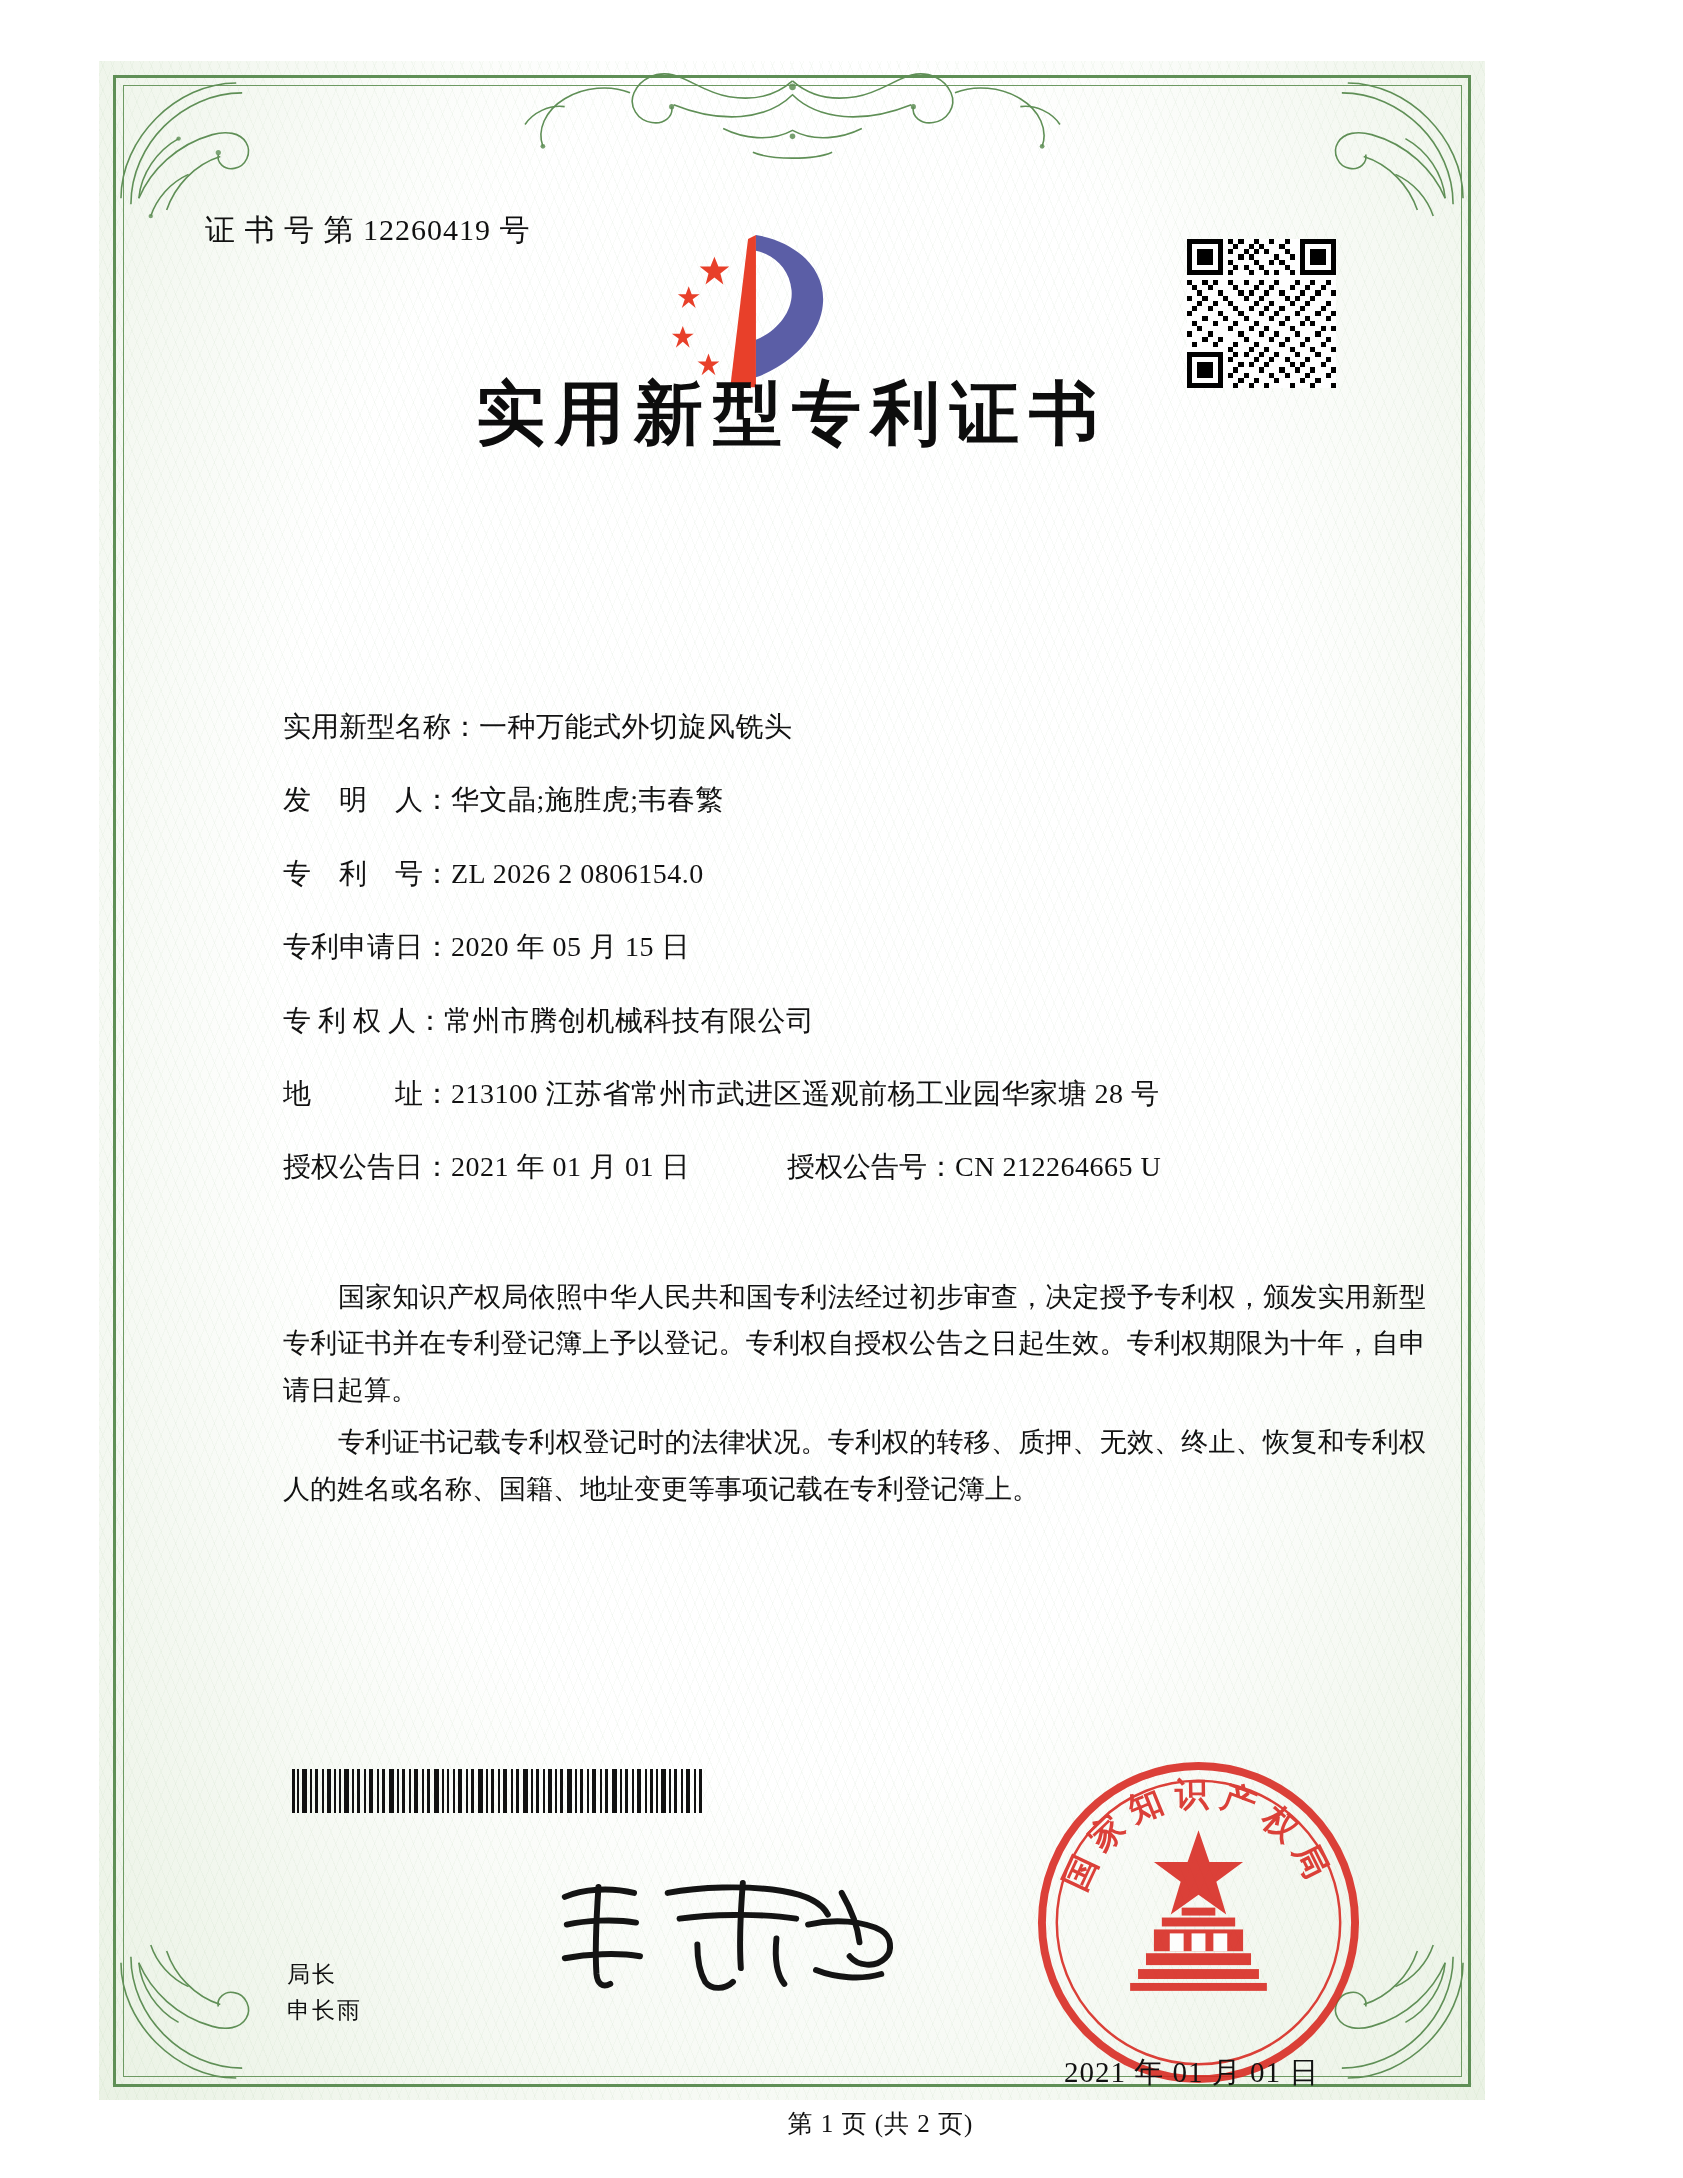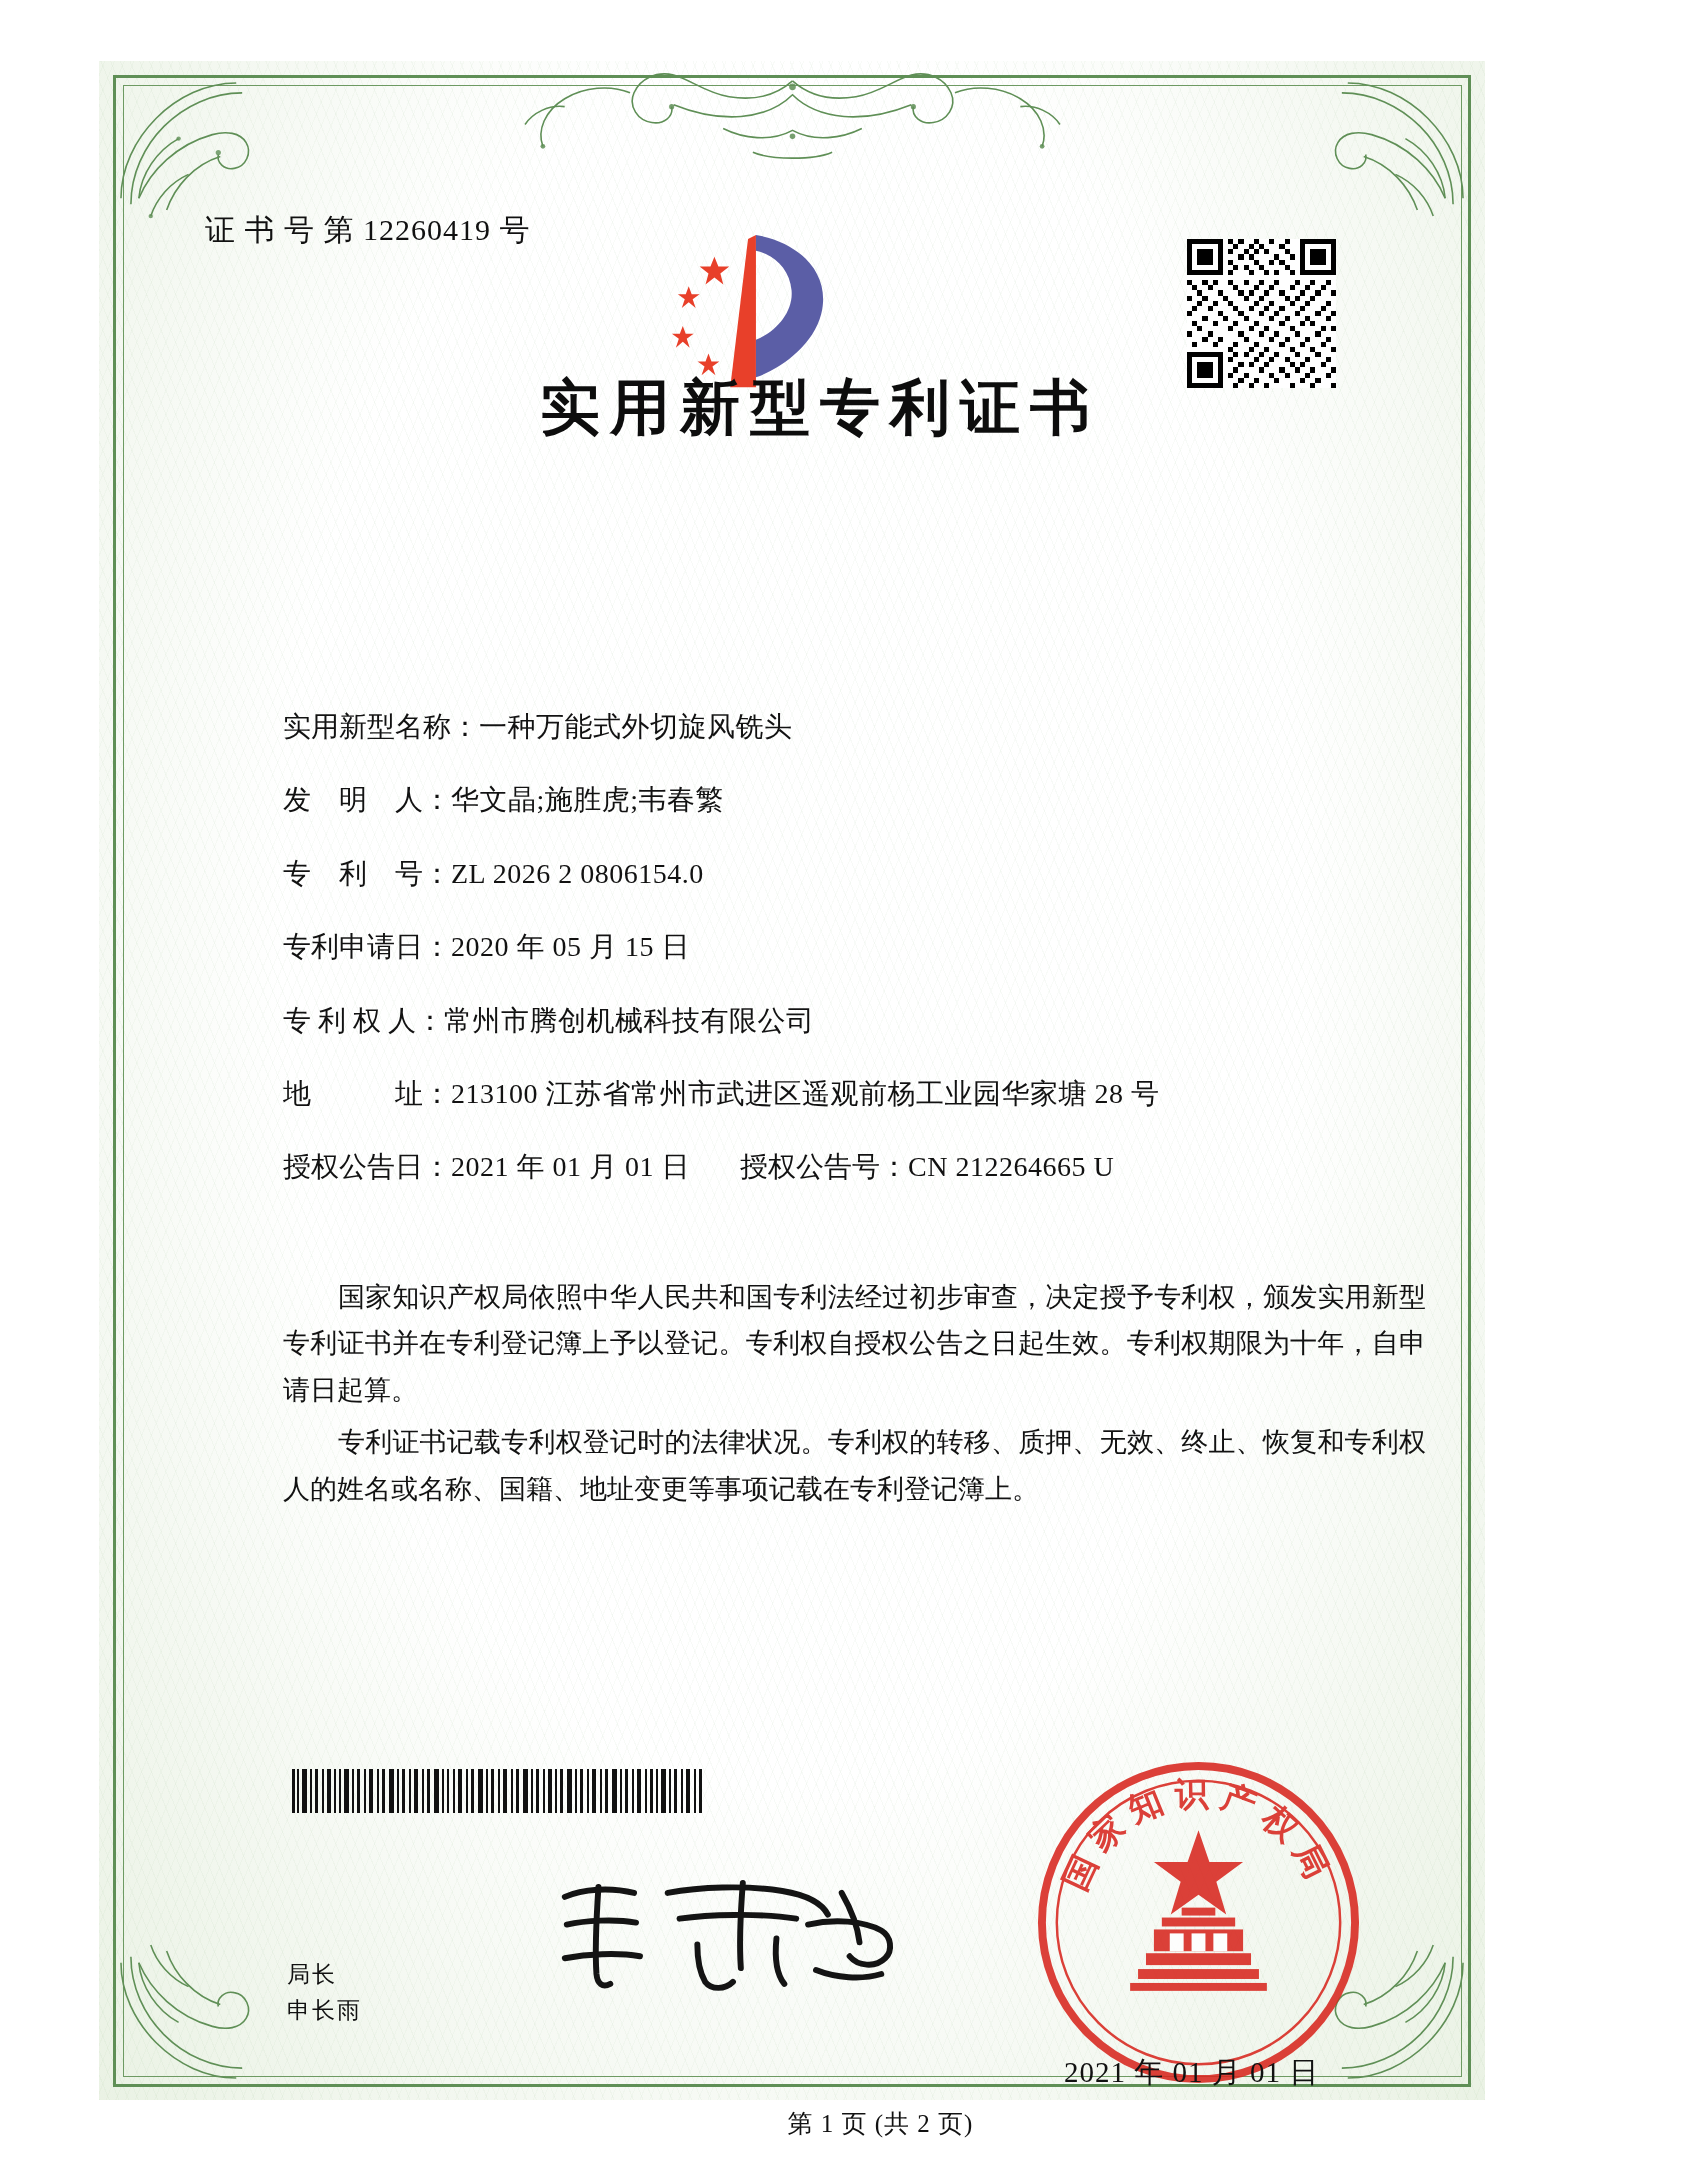--- a/index.html
+++ b/index.html
@@ -105,26 +105,25 @@
     width: 149px;
     height: 149px;
   }
 
   .title {
     position: absolute;
     left: 0;
     top: 307px;
     width: 1386px;
     text-align: center;
-    font-size: 60px;
+    font-size: 69px;
     font-weight: bold;
     letter-spacing: 10px;
     color: #0d0d0d;
     font-family: "DejaVu Serif", "Liberation Serif", serif;
-    padding-left: 28px;
   }
 
   .fields {
     position: absolute;
     left: 184px;
     top: 648px;
     width: 1148px;
   }
   .field-row {
     display: flex;
@@ -138,21 +137,21 @@
   .field-label {
     flex: 0 0 auto;
     letter-spacing: 0px;
     text-align: right;
   }
   .field-value {
     flex: 0 1 auto;
     letter-spacing: 0.5px;
   }
   .field-row.two-col .second {
-    margin-left: 50px;
+    margin-left: 97px;
     display: flex;
     align-items: baseline;
   }
 
   .paragraphs {
     position: absolute;
     left: 184px;
     top: 1213px;
     width: 1143px;
     font-size: 27px;

